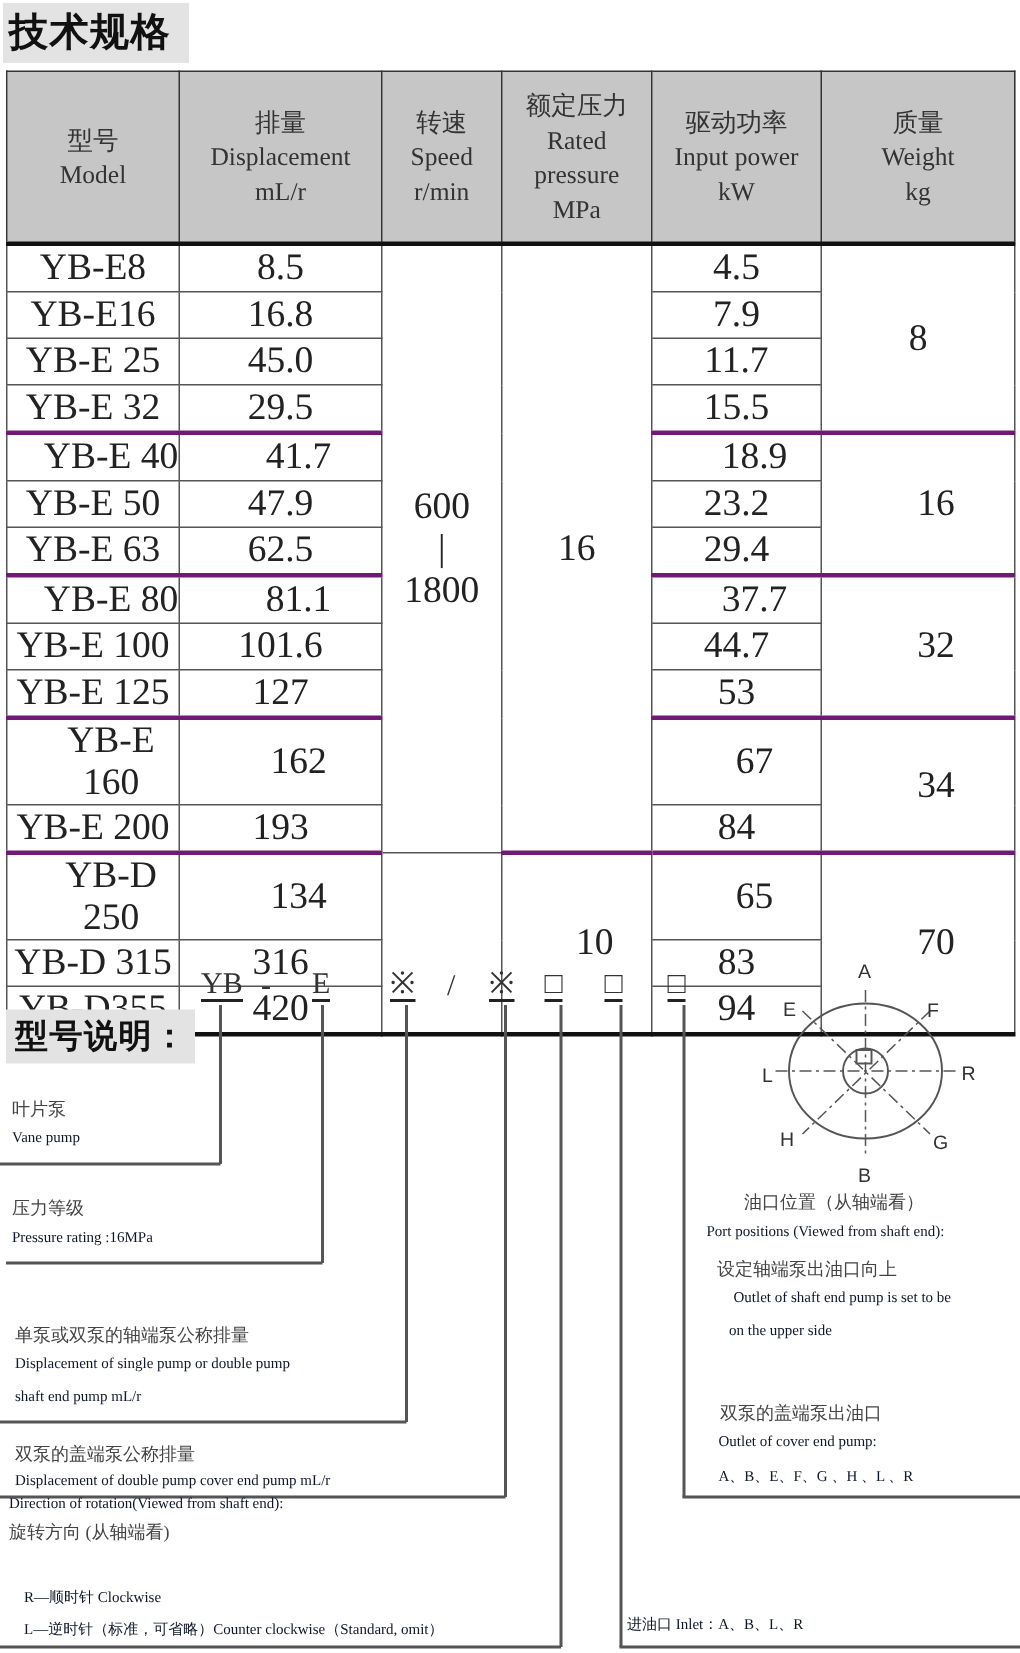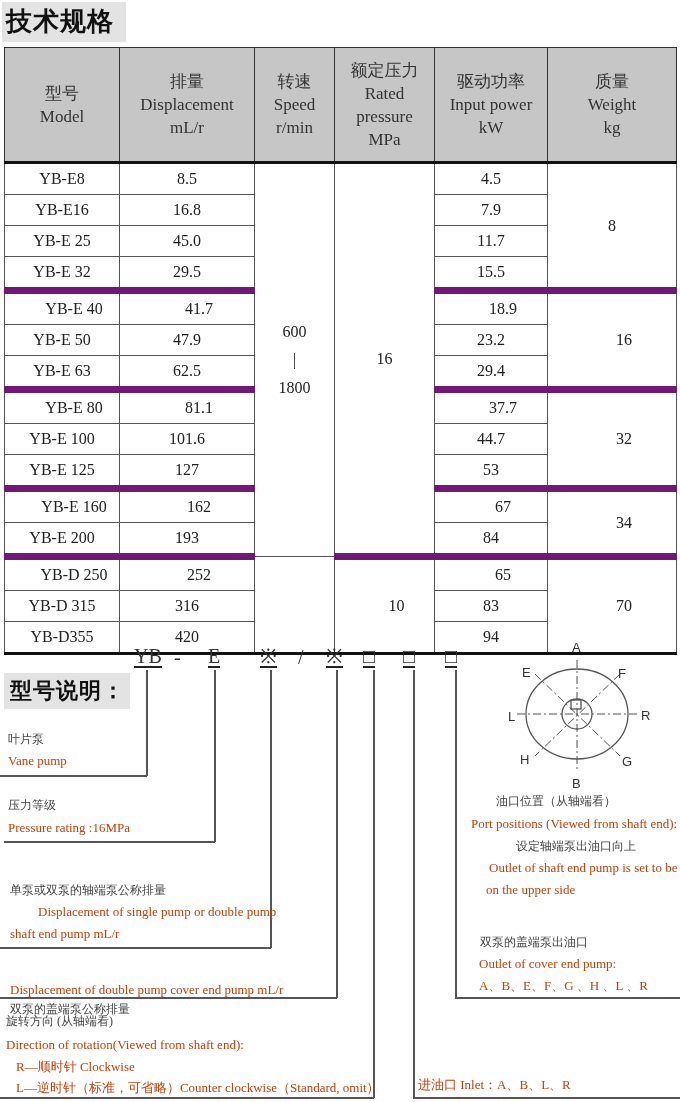--- a/index.html
+++ b/index.html
@@ -1,33 +1,33 @@
 <!DOCTYPE html>
 <html><head>
 <meta charset="utf-8">
 <style>
   html,body{margin:0;padding:0;background:#fff;}
   body{width:680px;height:1102px;position:relative;overflow:hidden;font-family:"Liberation Serif","DejaVu Serif",serif;color:#222;}
   .title-box{position:absolute;left:2px;top:2px;width:124px;height:40px;background:#e3e3e3;}
   .title-text{position:absolute;left:6px;top:4px;font-family:"DejaVu Sans",sans-serif;font-weight:bold;font-size:26px;color:#111;letter-spacing:1px;}
   table.spec{position:absolute;left:4px;top:47px;width:672px;border-collapse:collapse;table-layout:fixed;}
   table.spec th{background:#c6c6c6;font-weight:normal;font-size:17px;line-height:23px;border:1.5px solid #333;height:113px;padding:0;text-align:center;vertical-align:middle;color:#333;}
-  table.spec td{border:1px solid #555;text-align:center;font-size:16px;height:30px;padding:0;color:#222;}
-  table.spec tr.grp td.g{border-top:7px solid #701a75;padding-left:24px;}
+  table.spec td{border:1px solid #555;text-align:center;font-size:25px;height:30px;padding:0;color:#222;}
+  table.spec tr.grp td.g{border-top:3px solid #701a75;padding-left:24px;}
   table.spec{border-bottom:3px solid #111;}
   table.spec thead tr{border-bottom:3px solid #111;}
   .merged{vertical-align:middle;}
   .speed-cell span{display:block;line-height:28px;}
   .sec2-box{position:absolute;left:4px;top:673px;width:126px;height:36px;background:#e3e3e3;}
   .sec2-text{position:absolute;left:10px;top:676px;font-family:"DejaVu Sans",sans-serif;font-weight:bold;font-size:22px;color:#111;letter-spacing:1px;}
   .code{position:absolute;top:646px;font-size:20px;color:#333;}
   .code.u{border-bottom:2px solid #222;line-height:20px;}
   .vl{position:absolute;width:1.5px;background:#555;}
   .hl{position:absolute;height:1.5px;background:#555;}
-  .note{position:absolute;font-size:13px;color:#c2410c;white-space:nowrap;}
+  .note{position:absolute;font-size:10px;color:#0f172a;white-space:nowrap;}
   .note.zh{font-size:12px;color:#444;}
   .diag{position:absolute;left:505px;top:638px;width:170px;height:150px;}
 </style>
 </head>
 <body>
 
 <div class="title-box"></div>
 <div class="title-text">技术规格</div>
 
 <table class="spec">
@@ -139,21 +139,21 @@
         <td class="g">67</td>
         <td rowspan="2" class="merged g">34</td>
       </tr>
     <tr>
         <td>YB-E 200</td>
         <td>193</td>
         <td>84</td>
       </tr>
     <tr class="grp">
         <td class="g">YB-D 250</td>
-        <td class="g">252</td>
+        <td class="g">134</td>
         <td rowspan="3" class="merged" style="border-top:1px solid #555;"></td>
         <td rowspan="3" class="merged g">10</td>
         <td class="g">65</td>
         <td rowspan="3" class="merged g">70</td>
       </tr>
     <tr>
         <td>YB-D 315</td>
         <td>316</td>
         <td>83</td>
       </tr>
@@ -199,34 +199,34 @@
 <div class="vl" style="left:455px;top:670px;height:328px;"></div>
 <div class="hl" style="left:455px;top:997px;width:225px;"></div>
 
 <div class="note zh" style="left:8px;top:731px;">叶片泵</div>
 <div class="note" style="left:8px;top:753px;">Vane pump</div>
 
 <div class="note zh" style="left:8px;top:797px;">压力等级</div>
 <div class="note" style="left:8px;top:820px;">Pressure rating :16MPa</div>
 
 <div class="note zh" style="left:10px;top:882px;">单泵或双泵的轴端泵公称排量</div>
-<div class="note" style="left:10px;top:904px;margin-left:28px;">Displacement of single pump or double pump</div>
+<div class="note" style="left:10px;top:904px;">Displacement of single pump or double pump</div>
 <div class="note" style="left:10px;top:926px;">shaft end pump mL/r</div>
 
-<div class="note zh" style="left:10px;top:961px;margin-top:40px;">双泵的盖端泵公称排量</div>
+<div class="note zh" style="left:10px;top:961px;">双泵的盖端泵公称排量</div>
 <div class="note" style="left:10px;top:982px;">Displacement of double pump cover end pump    mL/r</div>
 
 <div class="note zh" style="left:6px;top:1013px;">旋转方向 (从轴端看)</div>
-<div class="note" style="left:6px;top:1037px;">Direction of rotation(Viewed from shaft end):</div>
+<div class="note" style="left:6px;top:997px;">Direction of rotation(Viewed from shaft end):</div>
 <div class="note" style="left:16px;top:1058px;">R—顺时针 Clockwise</div>
 <div class="note" style="left:16px;top:1079px;">L—逆时针（标准，可省略）Counter clockwise（Standard, omit）</div>
 
 <div class="note zh" style="left:496px;top:793px;">油口位置（从轴端看）</div>
 <div class="note" style="left:471px;top:816px;">Port positions (Viewed from shaft end):</div>
-<div class="note zh" style="left:516px;top:838px;">设定轴端泵出油口向上</div>
+<div class="note zh" style="left:478px;top:838px;">设定轴端泵出油口向上</div>
 <div class="note" style="left:489px;top:860px;">Outlet of shaft end pump is set to be</div>
 <div class="note" style="left:486px;top:882px;">on the upper side</div>
 
 <div class="note zh" style="left:480px;top:934px;">双泵的盖端泵出油口</div>
 <div class="note" style="left:479px;top:956px;">Outlet of cover end pump:</div>
 <div class="note" style="left:479px;top:977px;">A、B、E、F、G 、H 、L 、R</div>
 
 <div class="note" style="left:418px;top:1076px;">进油口 Inlet：A、B、L、R</div>
 
 <svg class="diag" viewBox="0 0 170 150">

